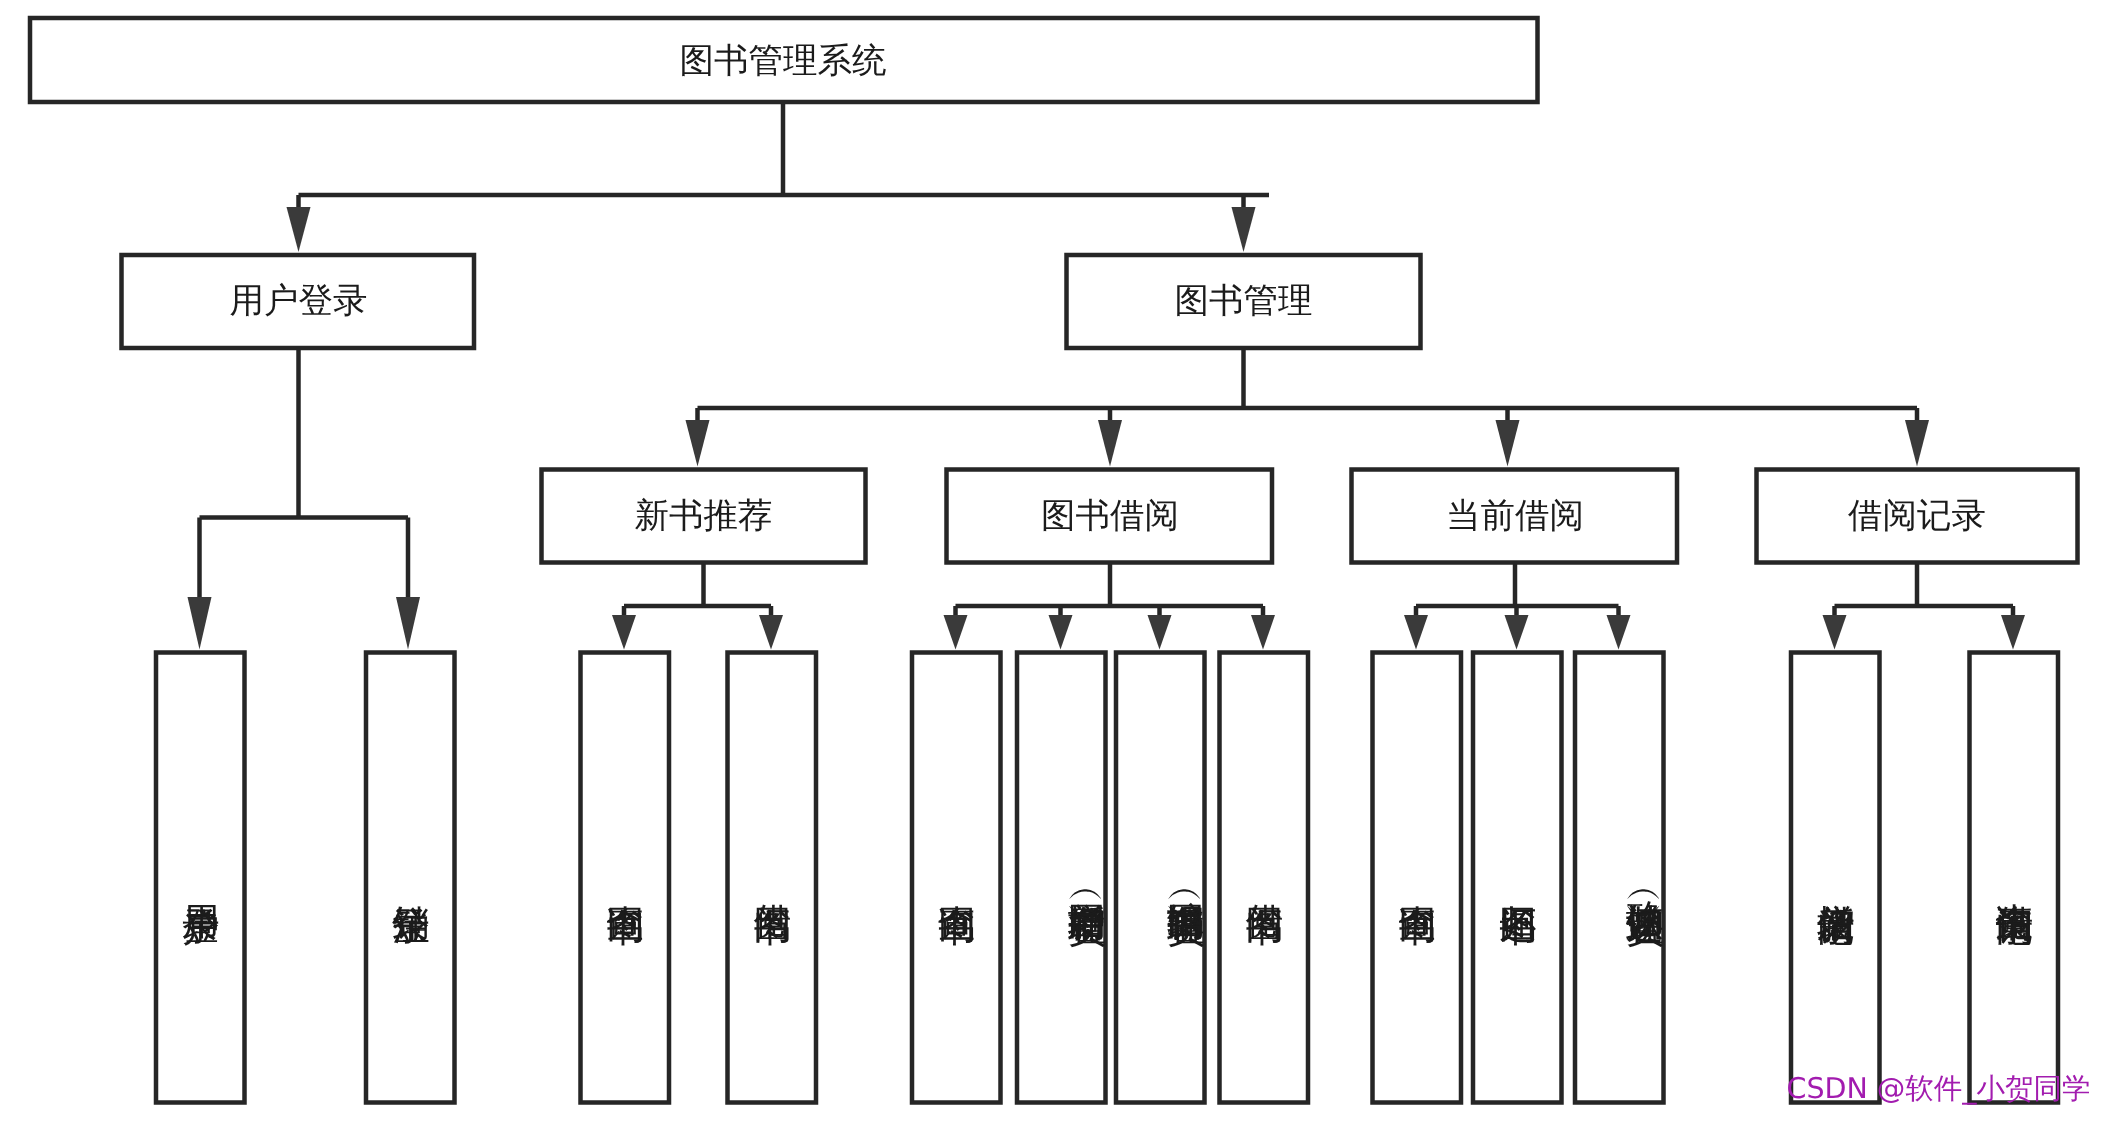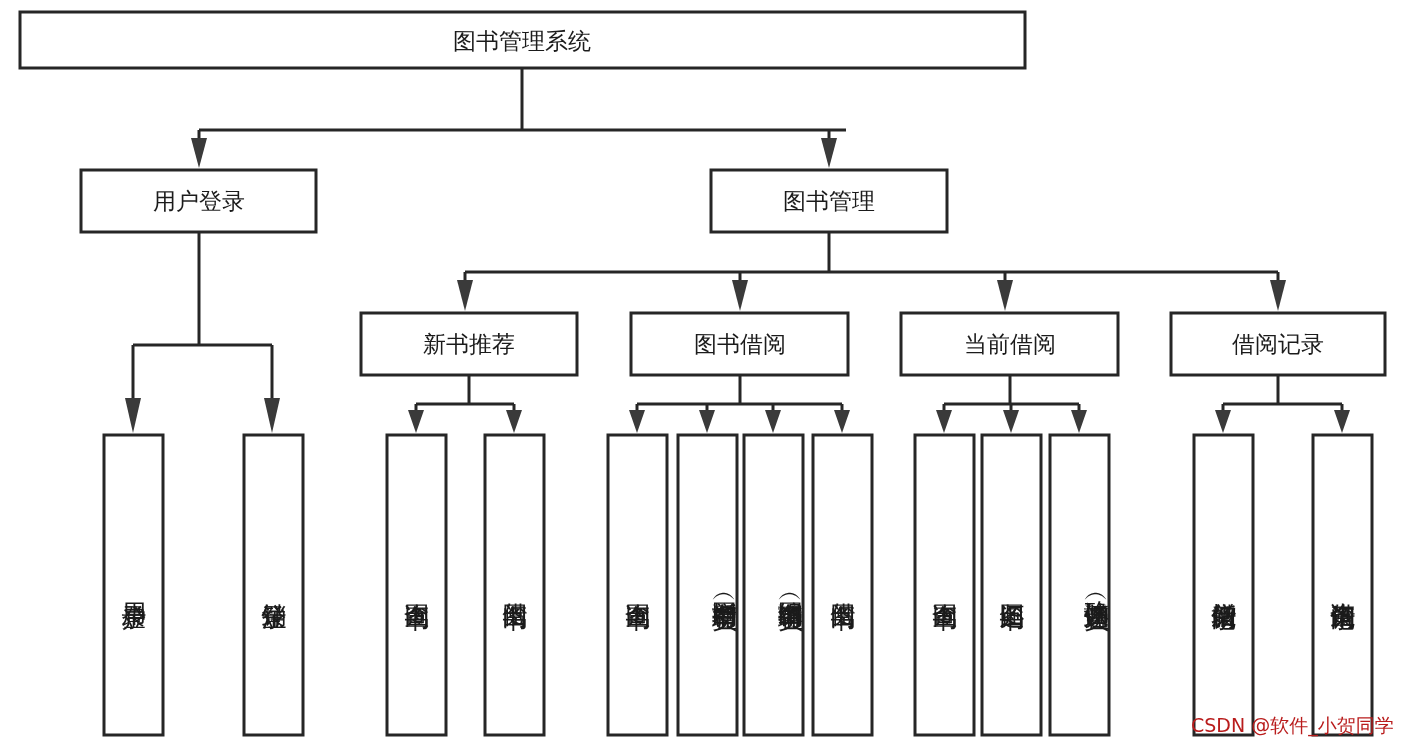--- a/index.html
+++ b/index.html
@@ -62,21 +62,21 @@
     box-sizing: border-box;
     white-space: nowrap;
     overflow: hidden;
   }
   .watermark {
     position: absolute;
     left: 1191px;
     top: 713px;
     font-family: "DejaVu Sans", "Liberation Sans", sans-serif;
     font-size: 19px;
-    color: #b91c1c;
+    color: #a21caf;
     white-space: nowrap;
     pointer-events: none;
   }
 </style>
 </head>
 <body>
 
 <div id="diagram-root">
 
   <svg class="canvas" viewBox="0 0 1405 747" xmlns="http://www.w3.org/2000/svg">

